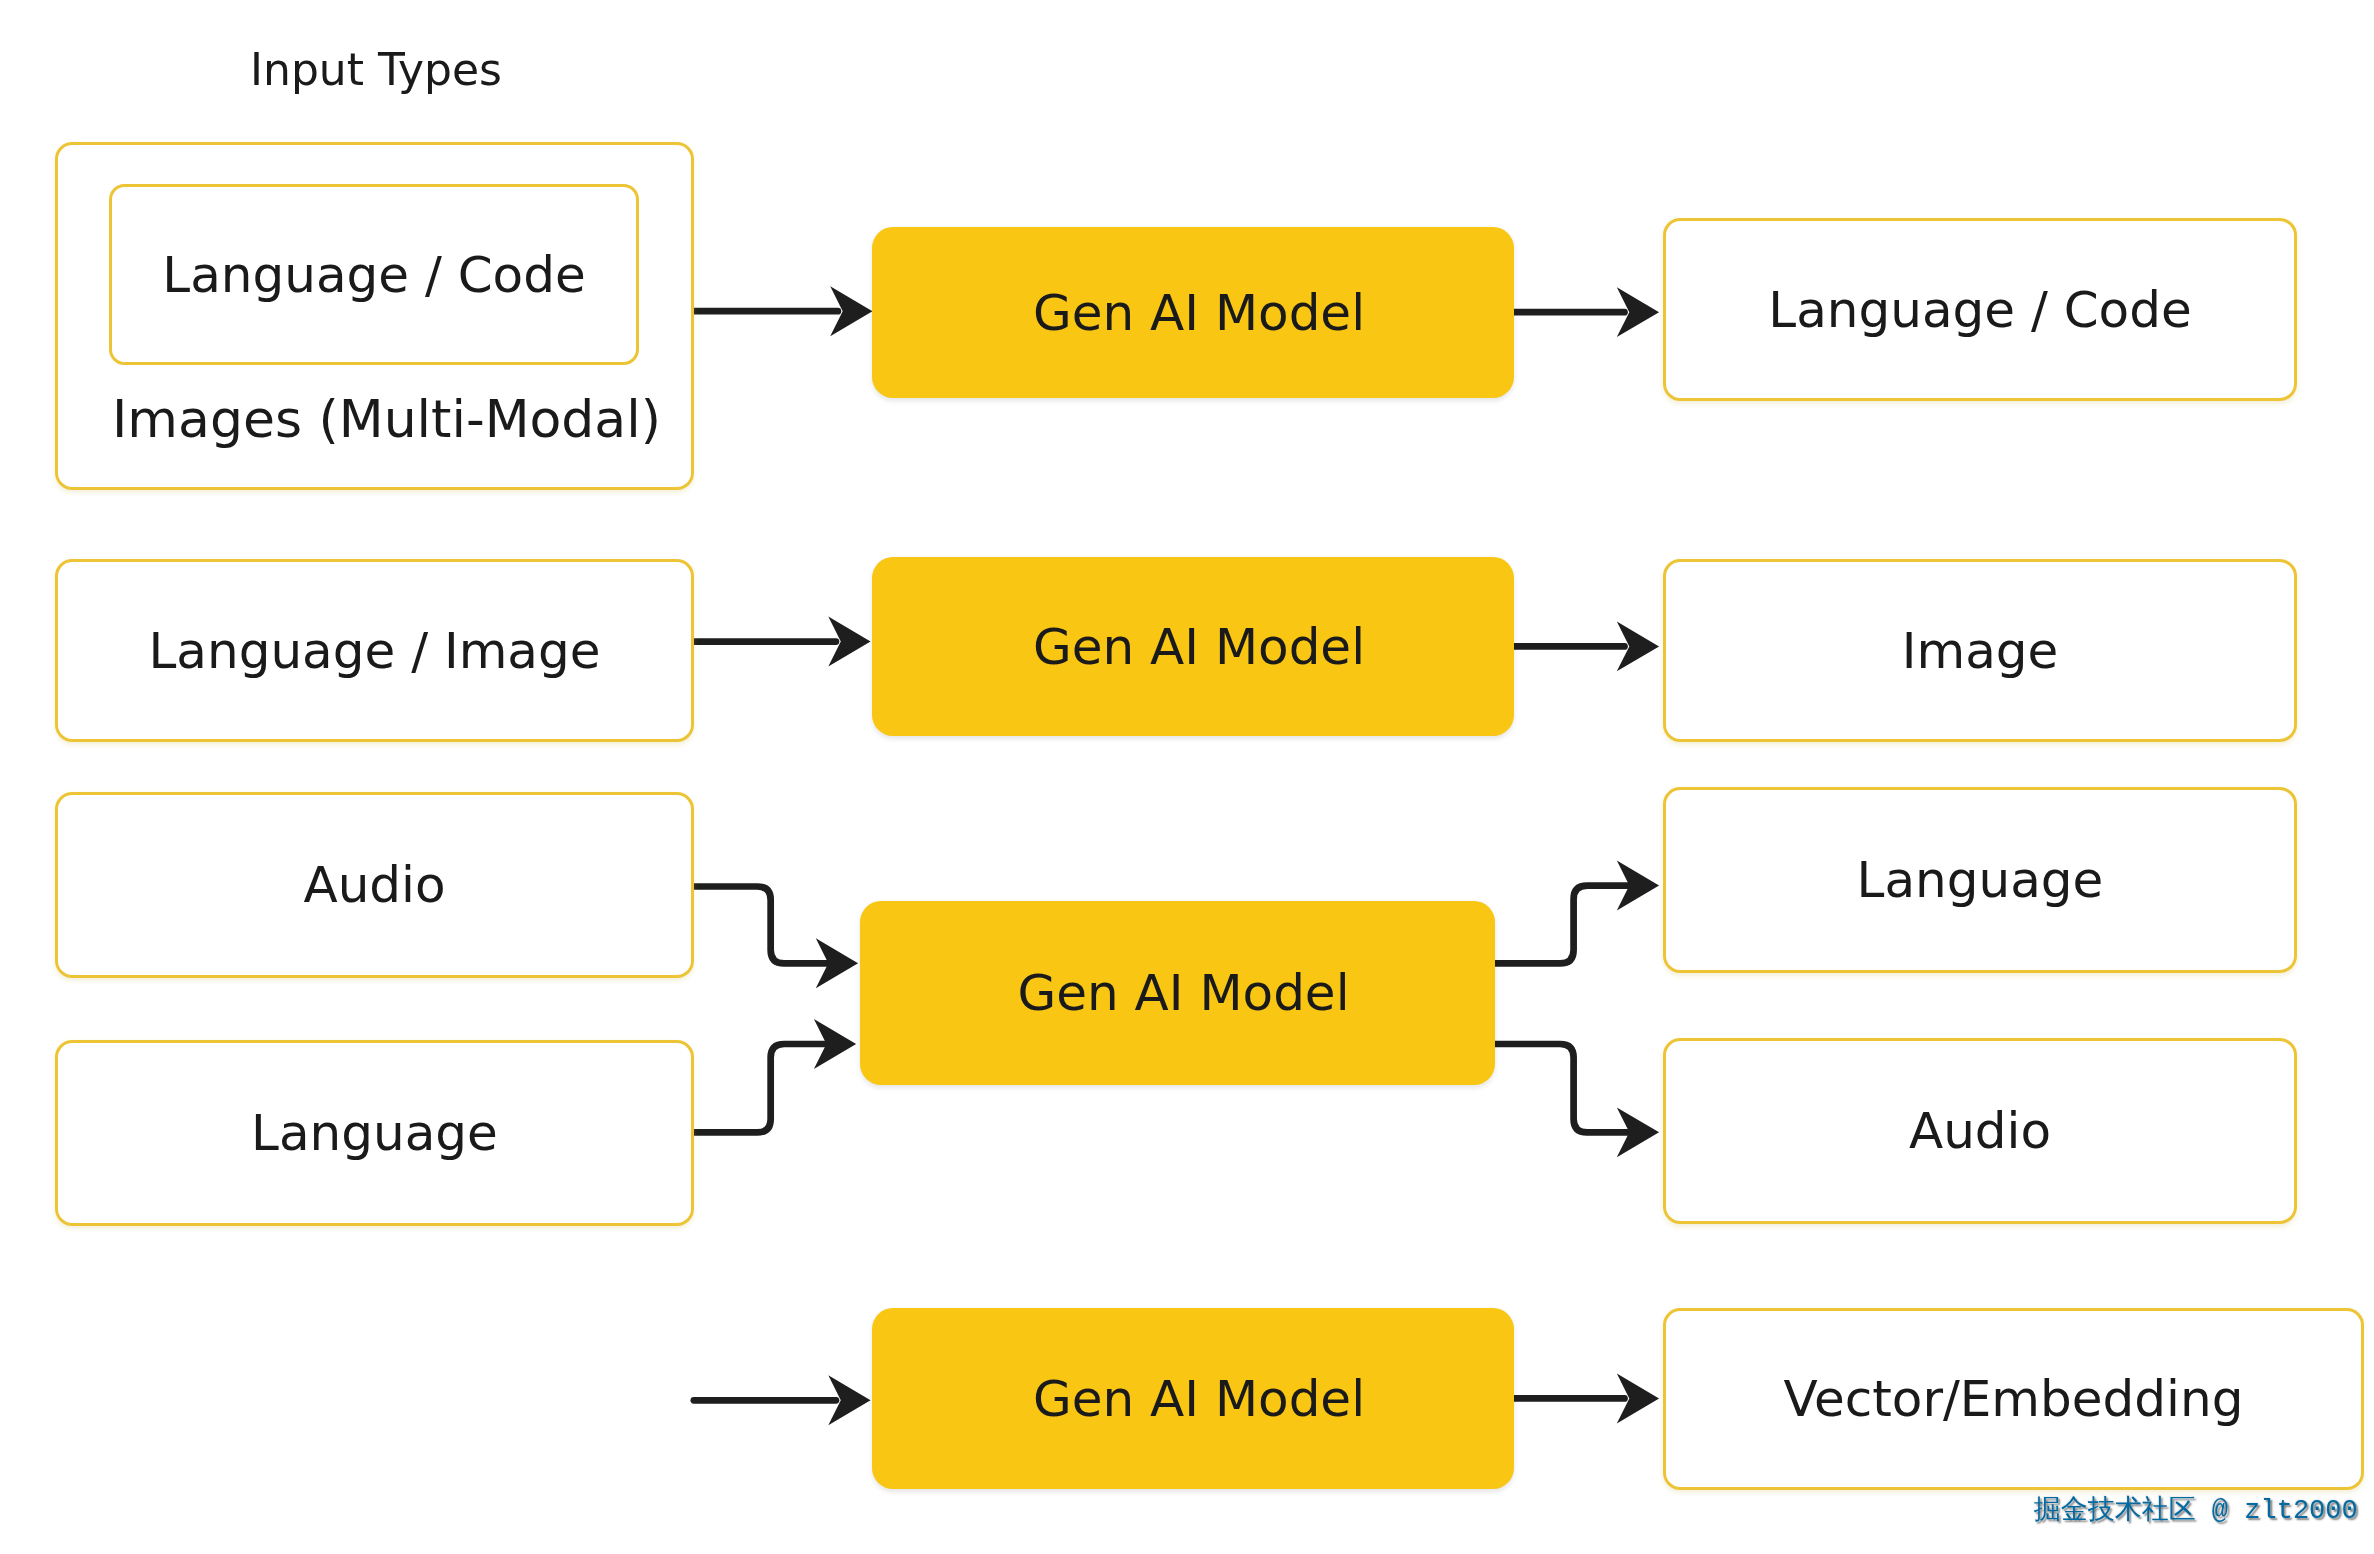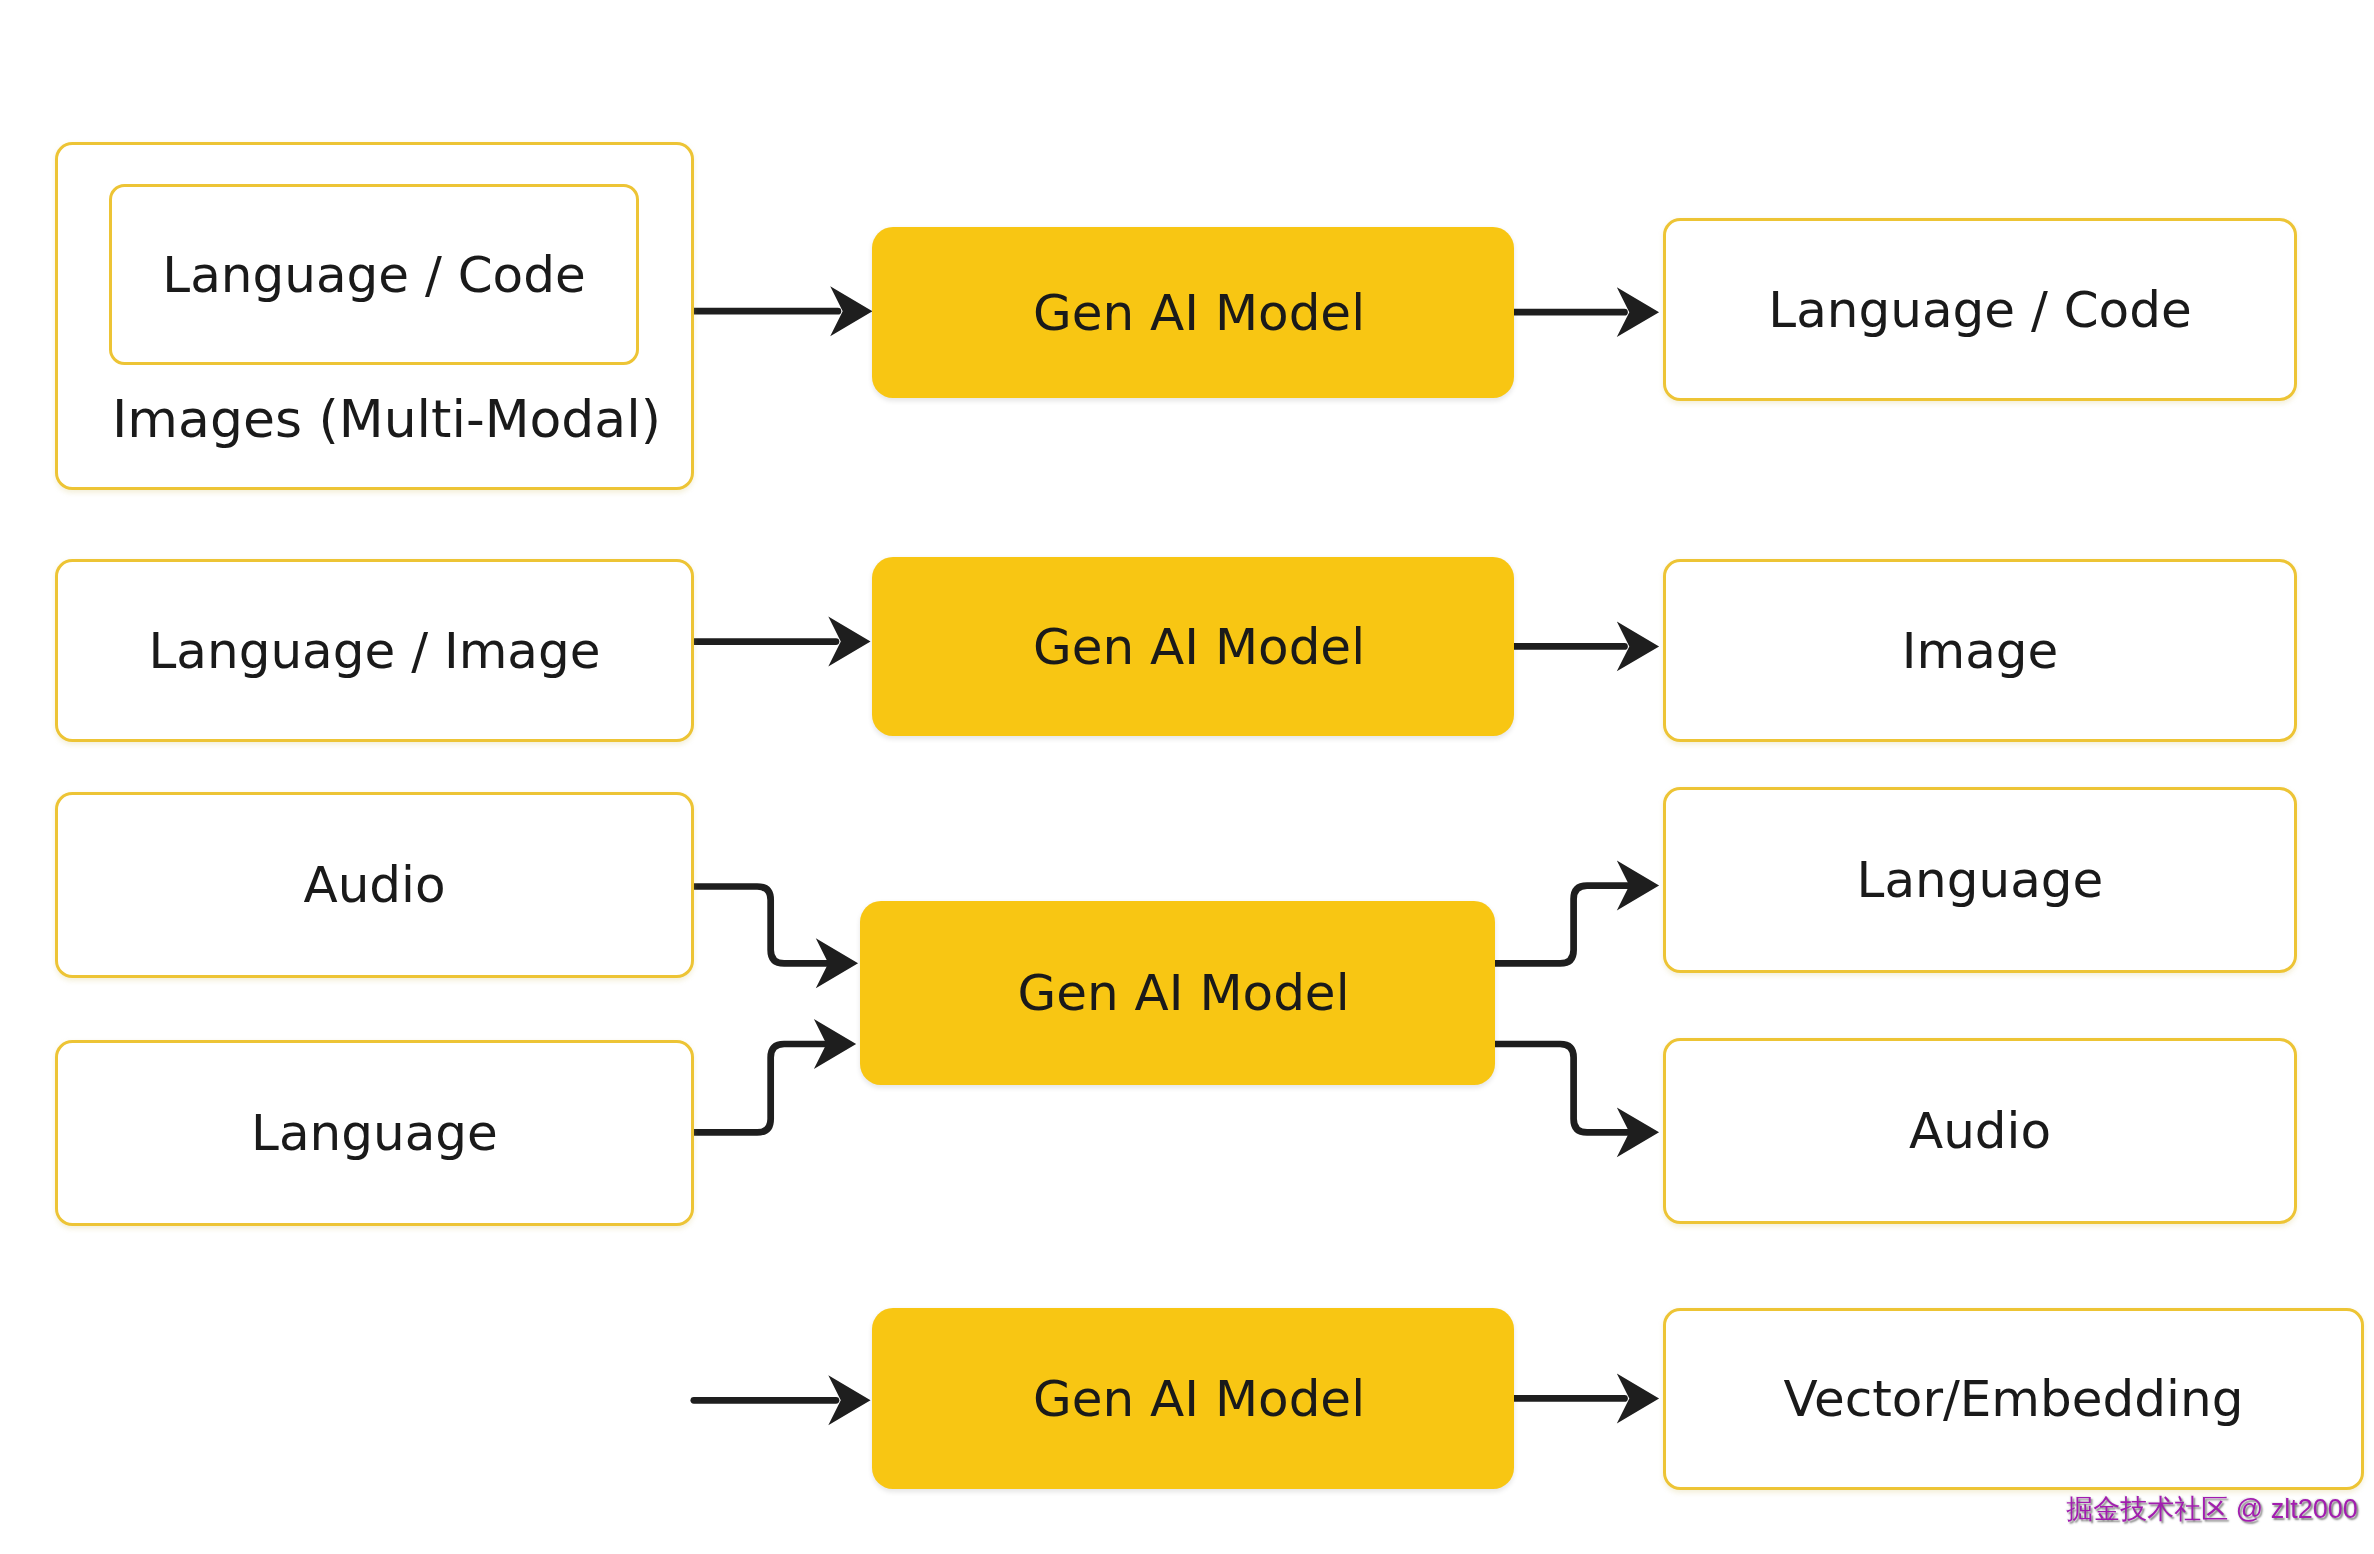--- a/index.html
+++ b/index.html
@@ -73,31 +73,32 @@
     stroke-linecap:round;
   }
   svg.connectors path.head{
     fill:var(--arrow);
     stroke:none;
   }
   .watermark{
     position:absolute;
     right:17.3px;top:1491px;
     font-size:27px;
-    color:#a21caf;
+    color:#0369a1;
     text-shadow:1.9px 1.9px 1.9px rgba(95,95,95,0.8), -1px -1px 1px rgba(220,220,220,0.5);
-    font-family:Liberation Sans, sans-serif;
+    font-family:Liberation Mono, monospace;
     white-space:nowrap;
   }
 </style>
 </head>
 <body>
 
 <div class="canvas">
 
+  <div class="col-title" style="left:88px;top:46px;width:576px;">Input Types</div>
 
   <svg class="connectors" viewBox="0 0 2472 1618" aria-hidden="true">
 
     <path class="line" d="M722,324 H872"></path>
     <path class="head" d="M908,324 L864,298 L877,324 L864,350 Z"></path>
     <path class="line" d="M1576,325 H1691"></path>
     <path class="head" d="M1727,325 L1683,299 L1696,325 L1683,351 Z"></path>
 
     <path class="line" d="M722,668 H870"></path>
     <path class="head" d="M906,668 L862,642 L875,668 L862,694 Z"></path>

